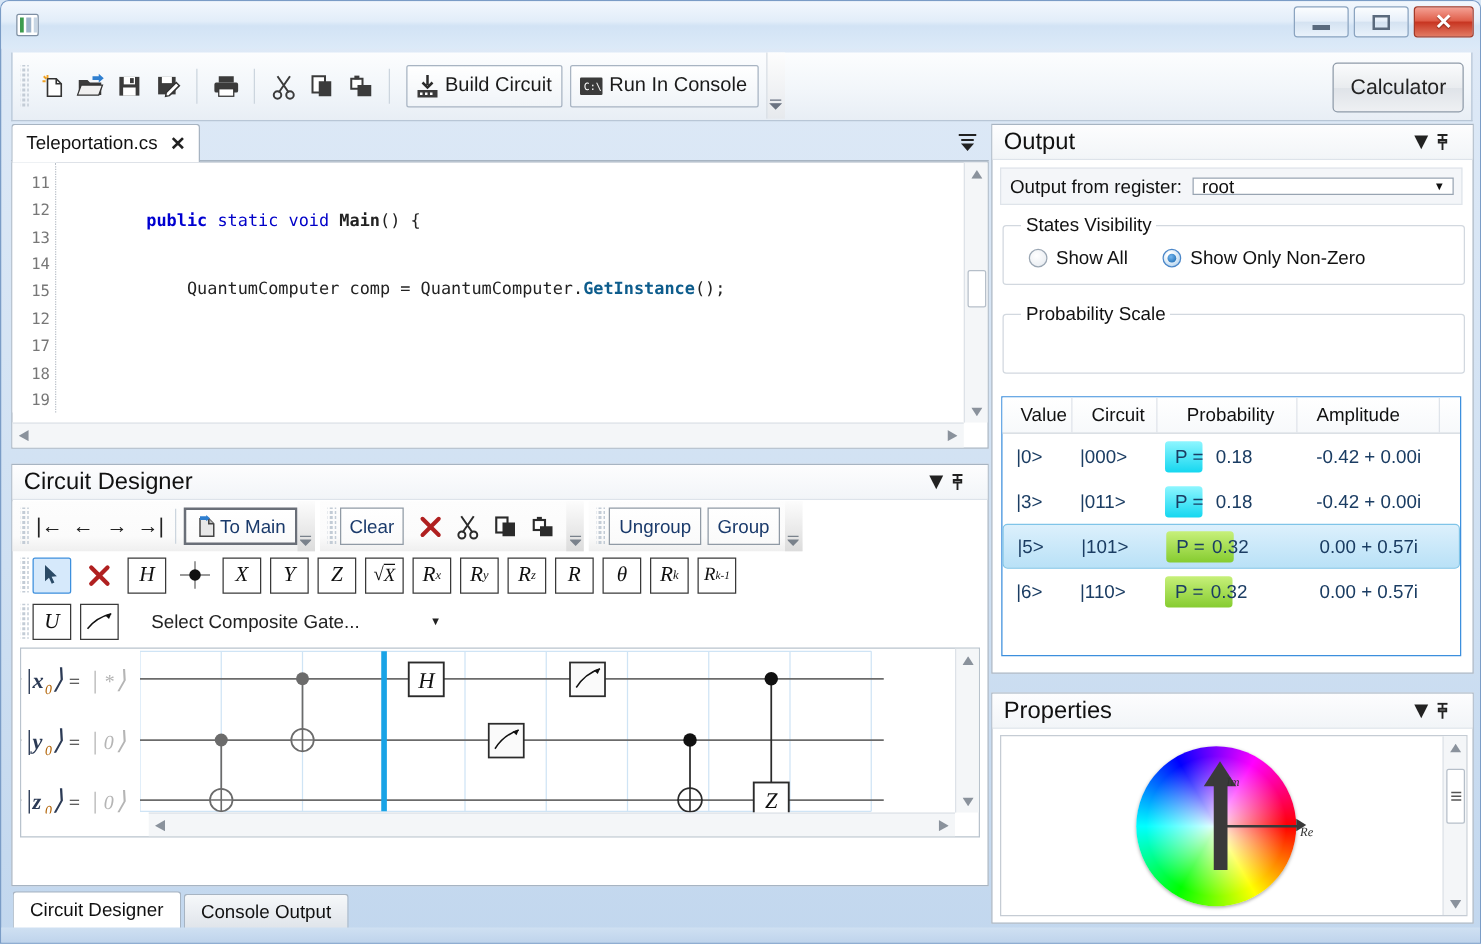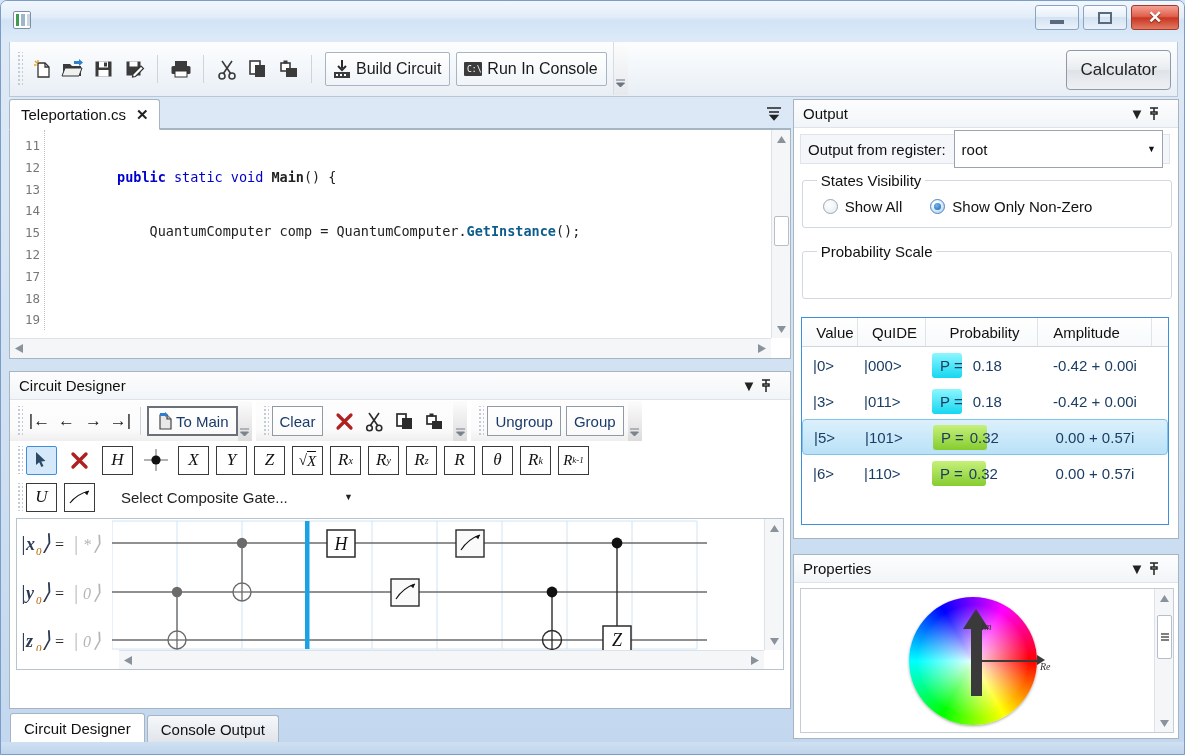--- a/index.html
+++ b/index.html
@@ -136,21 +136,21 @@
   }
 
   
   #cd-panel {
     position:absolute; left:8px; top:370px; width:782px; height:338px;
     background:#fff; border:1px solid #a7b4c2;
   }
   .panel-head {
     height:28px; background:linear-gradient(to bottom,#fdfdfe,#f2f5f8);
     border-bottom:1px solid #dde3ea; display:flex; align-items:center;
-    padding:0 8px 0 9px; font-size:15px; color:#111;
+    padding:0 8px 0 9px; font-size:19px; color:#111;
   }
   .panel-head .spacer { flex:1; }
   .head-ic { width:22px; text-align:center; cursor:pointer; color:#222; }
   #cd-tb1, #cd-tb2, #cd-tb3 { position:absolute; display:flex; align-items:center; }
   #cd-tb1 { left:0; top:29px; height:40px; }
   .tbgroup { display:flex; align-items:center; height:40px;
     background:linear-gradient(to bottom,#fdfdfd 0%,#fbfbfb 70%,#efefef 100%); }
   .grp-over { width:14px; height:40px; background:linear-gradient(to bottom,#fcfcfc,#dcdcdc);
     display:flex; align-items:flex-end; justify-content:center; padding-bottom:4px; cursor:pointer; }
   .navb { width:27px; height:30px; display:flex; align-items:center; justify-content:center;
@@ -185,21 +185,21 @@
 
   
   #out-panel { position:absolute; left:792px; top:98px; width:386px; height:440px;
     background:#fff; border:1px solid #a7b4c2; }
   #reg-row {
     position:absolute; left:6px; top:34px; width:370px; height:30px;
     background:#f4f6f9; border:1px solid #dfe4ea;
     display:flex; align-items:center; padding:0 6px 0 7px; font-size:15px; color:#111;
   }
   #reg-select {
-    margin-left:8px; flex:1; height:38px; background:#fff; border:1px solid #98a4b2;
+    margin-left:8px; flex:1; height:14px; background:#fff; border:1px solid #98a4b2;
     display:flex; align-items:center; justify-content:space-between; padding:0 6px 0 7px;
     font-size:15px; color:#111; cursor:pointer;
   }
   .gbox { position:absolute; left:6px; border:1px solid #d2d8df; border-radius:3px; }
   .gbox > legend { font-size:15px; color:#111; padding:0 4px; margin-left:4px; }
   .radio-row { display:flex; align-items:center; padding:4px 0 9px 10px; font-size:15px; color:#111; }
   .rad { width:15px; height:15px; border-radius:50%; border:1px solid #9aa6b3;
     background:radial-gradient(circle at 40% 35%,#fff,#e4e9ef); margin-right:7px;
     display:flex; align-items:center; justify-content:center; cursor:pointer; }
   .rad.on { border-color:#4a86c8; background:radial-gradient(circle at 40% 35%,#fff 20%,#bcd8f0 75%); }
@@ -727,21 +727,21 @@
       </div>
     </fieldset>
 
     <fieldset class="gbox" style="top:143px;width:370px;height:56px;">
       <legend>Probability Scale</legend>
     </fieldset>
 
     <div id="states-table">
       <div id="st-head">
         <div class="c-val" style="justify-content:center;">Value</div>
-        <div class="c-qub" style="justify-content:center;">QuIDE</div>
+        <div class="c-qub" style="justify-content:center;">Circuit</div>
         <div class="c-prob" style="justify-content:center;">Probability</div>
         <div class="c-amp" style="padding-right:16px;justify-content:center;flex:1;">Amplitude</div>
         <div style="width:16px;border-right:none;"></div>
       </div>
 
       <div class="st-row">
         <div class="c-val">|0&gt;</div>
         <div class="c-qub">|000&gt;</div>
         <div class="c-prob">
           <span class="pbar" style="width:30px;background:linear-gradient(to bottom,#8ef6ff,#15d7f0);"></span>

